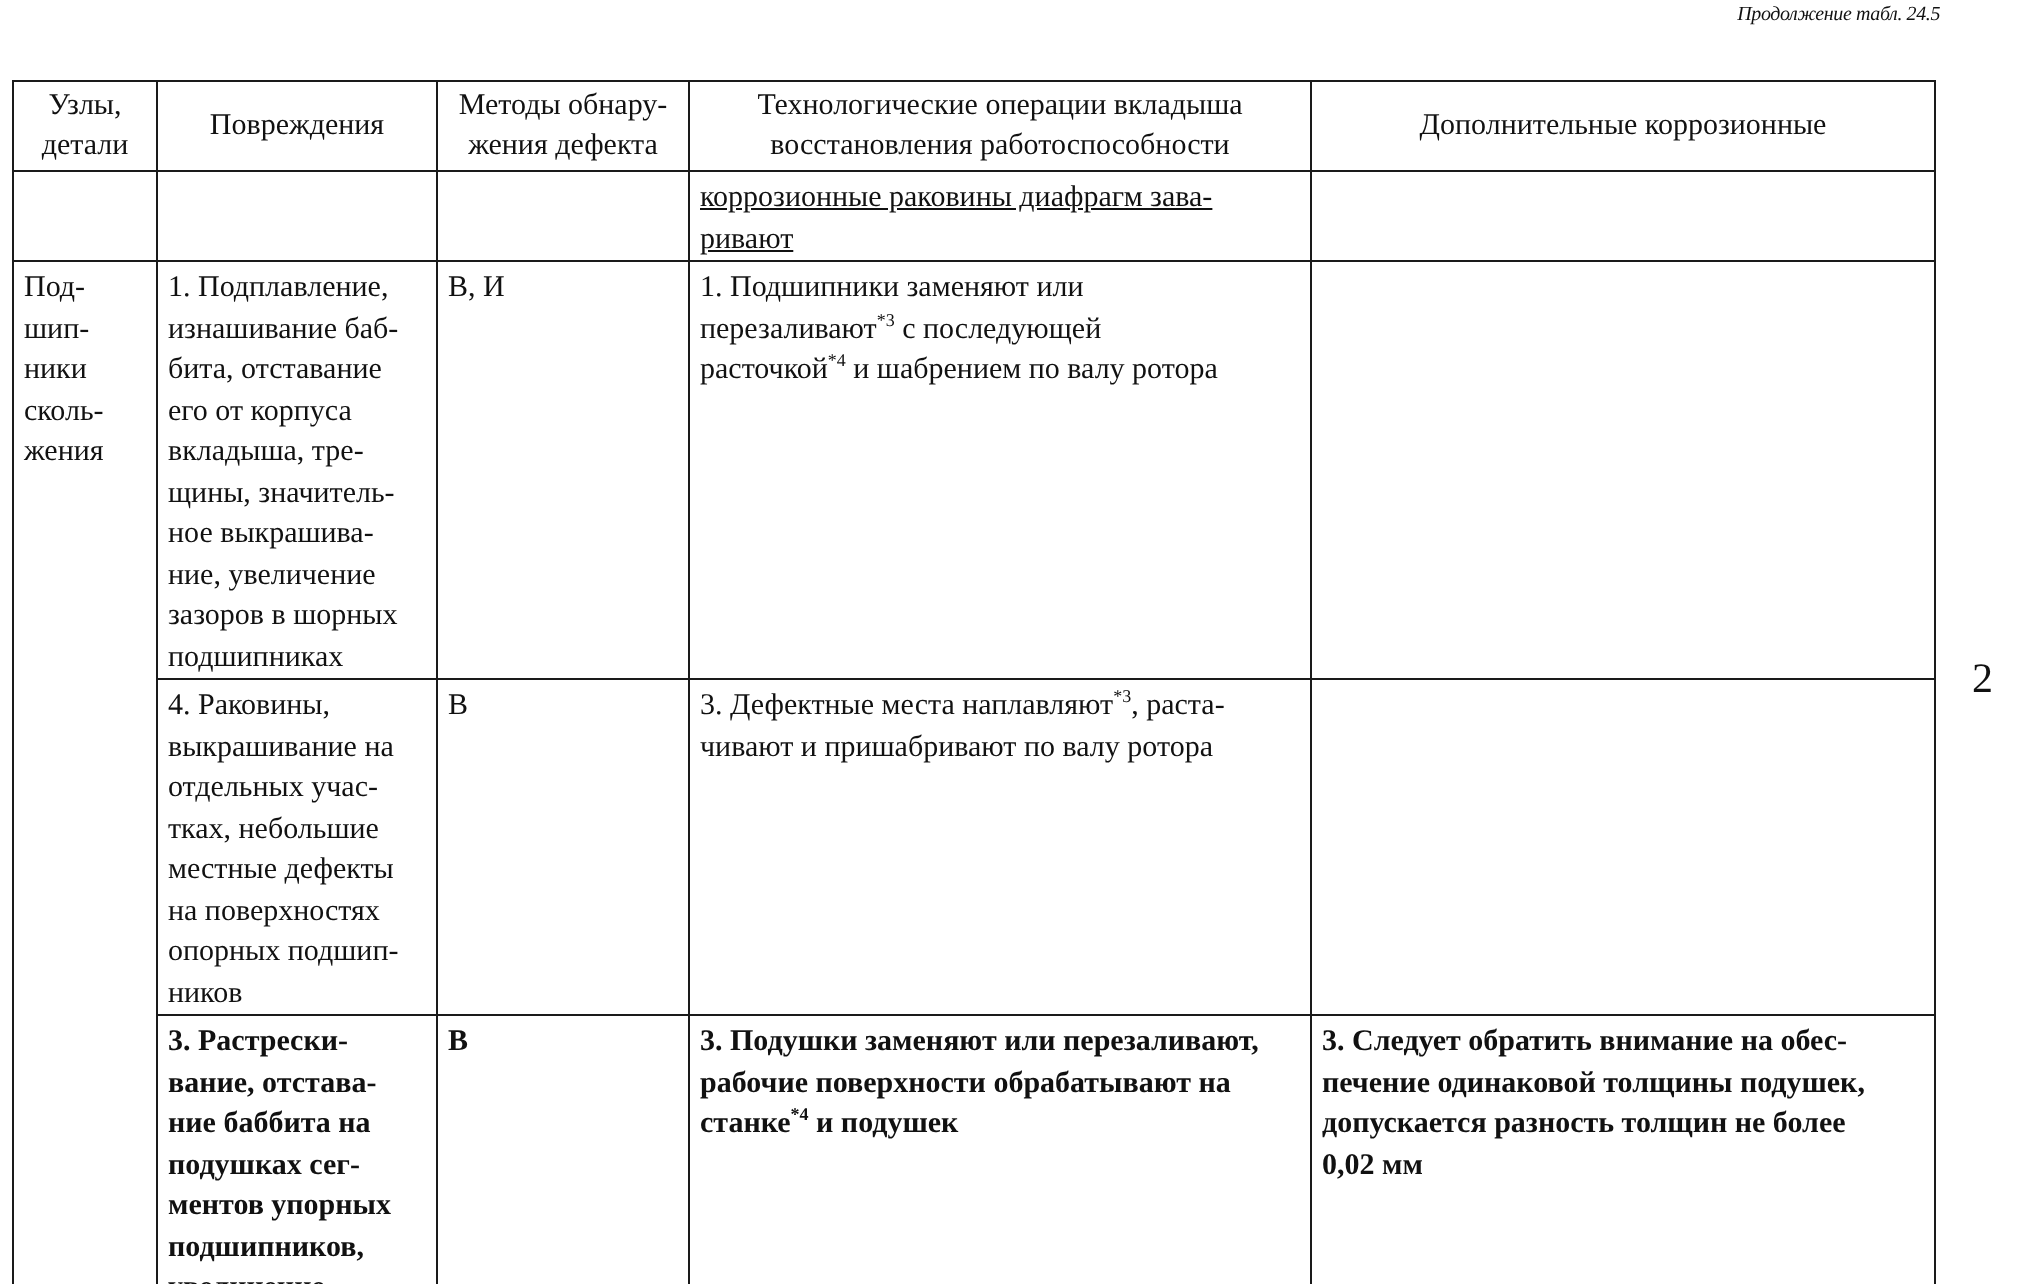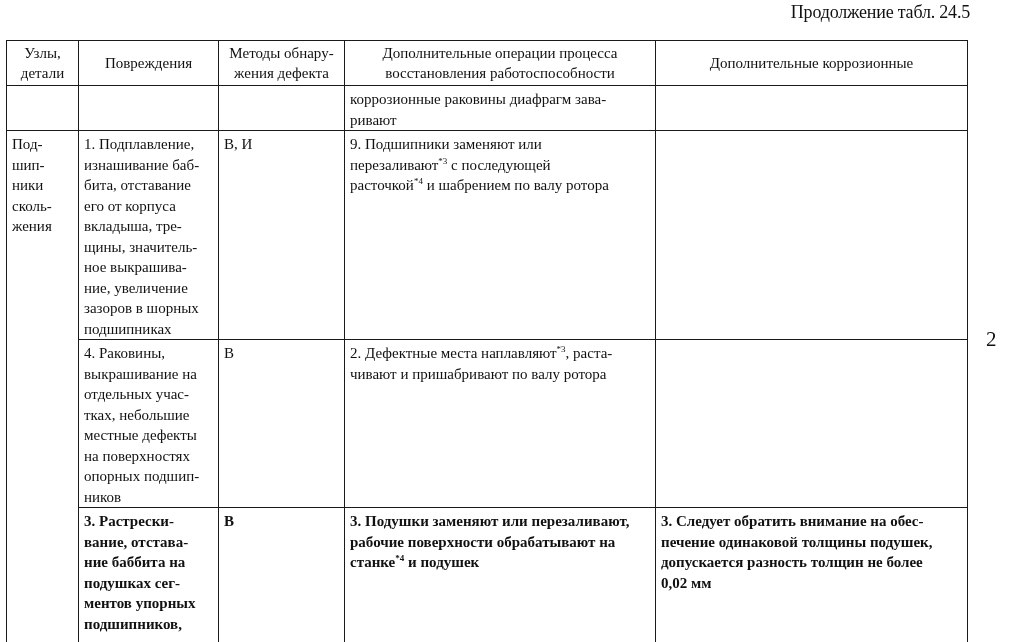--- a/index.html
+++ b/index.html
@@ -3,21 +3,21 @@
 <meta charset="utf-8">
 <style>
   html, body { margin: 0; padding: 0; background: #ffffff; }
   body {
     width: 1022px; height: 642px; position: relative; overflow: hidden;
     font-family: "Liberation Serif", "DejaVu Serif", serif;
     color: #111;
   }
   .caption {
     position: absolute; right: 52px; top: 2px;
-    font-size: 18px; letter-spacing: -0.2px;
+    font-style: italic; font-size: 10px; letter-spacing: -0.2px;
   }
   .page-num {
     position: absolute; left: 986px; top: 327px;
     font-size: 21px;
   }
   table.main {
     position: absolute; left: 6px; top: 40px;
     border-collapse: collapse;
     table-layout: fixed;
     width: 961px;
@@ -33,21 +33,21 @@
   }
   table.main th {
     text-align: center; vertical-align: middle;
     line-height: 20px; padding: 2px 4px;
     height: 40px;
   }
   .cell-text { white-space: pre-line; }
   .bold { font-weight: bold; margin-left: 28px; }
   sup { font-size: 9px; line-height: 0; vertical-align: 6px; }
   
-  tr.r-cont td { height: 40px; }
+  tr.r-cont td { height: 40px; text-decoration: underline; }
   tr.r1 td { height: 202px; }
   tr.r2 td { height: 159px; }
   tr.r3 td { height: 139px; font-weight: bold; }
   td.node-cell { border-bottom: 1.5px solid #1a1a1a; margin-top: 44px; }
 </style>
 </head>
 <body>
 
 <div class="caption">Продолжение табл. 24.5</div>
 
@@ -59,21 +59,21 @@
     <col style="width:311px">
     <col style="width:312px">
   </colgroup>
   <thead>
     <tr>
       <th class="cell-text">Узлы,
 детали</th>
       <th class="cell-text">Повреждения</th>
       <th class="cell-text">Методы обнару-
 жения дефекта</th>
-      <th class="cell-text">Дополнительные операции процесса
+      <th class="cell-text">Технологические операции вкладыша
 восстановления работоспособности</th>
       <th class="cell-text">Дополнительные коррозионные</th>
     </tr>
   </thead>
   <tbody>
     <tr class="r-cont">
       <td class="cell-text"></td>
       <td class="cell-text"></td>
       <td class="cell-text"></td>
       <td class="cell-text">коррозионные раковины диафрагм зава-
@@ -90,36 +90,36 @@
 изнашивание баб-
 бита, отставание
 его от корпуса
 вкладыша, тре-
 щины, значитель-
 ное выкрашива-
 ние, увеличение
 зазоров в шорных
 подшипниках</td>
       <td class="cell-text bold">В, И</td>
-      <td class="cell-text"><span>9. Подшипники заменяют или
+      <td class="cell-text"><span>1. Подшипники заменяют или
 перезаливают</span><sup>*3</sup><span> с последующей
 расточкой</span><sup>*4</sup><span> и шабрением по валу ротора</span></td>
       <td class="cell-text"></td>
     </tr>
     <tr class="r2">
       <td class="cell-text">4. Раковины,
 выкрашивание на
 отдельных учас-
 тках, небольшие
 местные дефекты
 на поверхностях
 опорных подшип-
 ников</td>
       <td class="cell-text bold">В</td>
-      <td class="cell-text"><span>2. Дефектные места наплавляют</span><sup>*3</sup><span>, раста-
+      <td class="cell-text"><span>3. Дефектные места наплавляют</span><sup>*3</sup><span>, раста-
 чивают и пришабривают по валу ротора</span></td>
       <td class="cell-text"></td>
     </tr>
     <tr class="r3">
       <td class="cell-text">3. Растрески-
 вание, отстава-
 ние баббита на
 подушках сег-
 ментов упорных
 подшипников,

